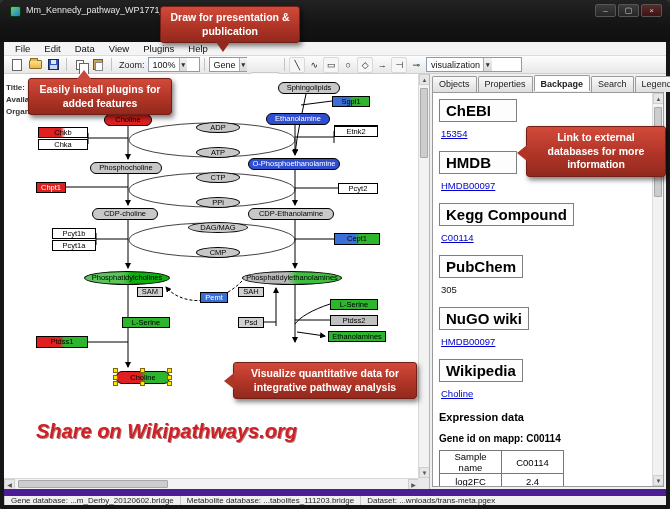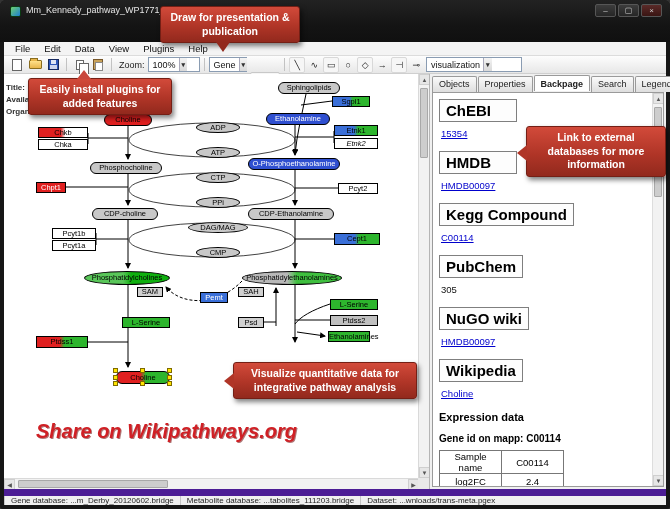--- a/index.html
+++ b/index.html
@@ -204,21 +204,21 @@
             <path d="M260,248 L272,248" class="edge"></path>
           </svg>
         <div class="node-layer">
             <div class="pnode rounded" style="left: 274px; top: 8px; width: 62px; height: 12px; line-height: 10px; background: rgb(200, 200, 200);">Sphingolipids</div>
             <div class="pnode rect" style="left: 328px; top: 22px; width: 38px; height: 11px; line-height: 9px; background: linear-gradient(90deg, rgb(58, 111, 216) 0%, rgb(58, 111, 216) 45%, rgb(45, 181, 45) 55%, rgb(45, 181, 45) 100%);">Sgpl1</div>
             <div class="pnode rounded" style="left: 100px; top: 40px; width: 48px; height: 12px; line-height: 10px; background: rgb(224, 32, 32);">Choline</div>
             <div class="pnode rounded" style="left: 262px; top: 39px; width: 64px; height: 12px; line-height: 10px; background: rgb(47, 79, 208); color: rgb(255, 255, 255);">Ethanolamine</div>
             <div class="pnode rect" style="left: 34px; top: 53px; width: 50px; height: 11px; line-height: 9px; background: linear-gradient(90deg, rgb(224, 32, 32) 0%, rgb(224, 32, 32) 45%, rgb(255, 255, 255) 55%, rgb(255, 255, 255) 100%);">Chkb</div>
             <div class="pnode rect" style="left: 34px; top: 65px; width: 50px; height: 11px; line-height: 9px; background: rgb(255, 255, 255);">Chka</div>
             <div class="pnode rect" style="left: 330px; top: 51px; width: 44px; height: 11px; line-height: 9px; background: linear-gradient(90deg, rgb(58, 111, 216) 0%, rgb(58, 111, 216) 45%, rgb(45, 181, 45) 55%, rgb(45, 181, 45) 100%);">Etnk1</div>
-            <div class="pnode rect" style="left: 330px; top: 64px; width: 44px; height: 11px; line-height: 9px; background: rgb(255, 255, 255); font-style: italic;">Etnk2</div>
+            <div class="pnode rect" style="left: 330px; top: 52px; width: 44px; height: 11px; line-height: 9px; background: rgb(255, 255, 255);">Etnk2</div>
             <div class="pnode ellipse" style="left: 192px; top: 48px; width: 44px; height: 11px; line-height: 9px; background: rgb(200, 200, 200);">ADP</div>
             <div class="pnode ellipse" style="left: 192px; top: 73px; width: 44px; height: 11px; line-height: 9px; background: rgb(200, 200, 200);">ATP</div>
             <div class="pnode rounded" style="left: 86px; top: 88px; width: 72px; height: 12px; line-height: 10px; background: rgb(200, 200, 200);">Phosphocholine</div>
             <div class="pnode rounded" style="left: 244px; top: 84px; width: 92px; height: 12px; line-height: 10px; background: rgb(47, 79, 208); color: rgb(255, 255, 255);">O-Phosphoethanolamine</div>
             <div class="pnode ellipse" style="left: 192px; top: 98px; width: 44px; height: 11px; line-height: 9px; background: rgb(200, 200, 200);">CTP</div>
             <div class="pnode rect" style="left: 32px; top: 108px; width: 30px; height: 11px; line-height: 9px; background: rgb(224, 32, 32); color: rgb(255, 255, 255);">Chpt1</div>
             <div class="pnode rect" style="left: 334px; top: 109px; width: 40px; height: 11px; line-height: 9px; background: rgb(255, 255, 255);">Pcyt2</div>
             <div class="pnode ellipse" style="left: 192px; top: 123px; width: 44px; height: 11px; line-height: 9px; background: rgb(200, 200, 200);">PPi</div>
             <div class="pnode rounded" style="left: 88px; top: 134px; width: 66px; height: 12px; line-height: 10px; background: rgb(200, 200, 200);">CDP-choline</div>
             <div class="pnode rounded" style="left: 244px; top: 134px; width: 86px; height: 12px; line-height: 10px; background: rgb(200, 200, 200);">CDP-Ethanolamine</div>
@@ -228,21 +228,21 @@
             <div class="pnode rect" style="left: 330px; top: 159px; width: 46px; height: 12px; line-height: 10px; background: linear-gradient(90deg, rgb(58, 111, 216) 0%, rgb(58, 111, 216) 45%, rgb(45, 181, 45) 55%, rgb(45, 181, 45) 100%);">Cept1</div>
             <div class="pnode ellipse" style="left: 192px; top: 173px; width: 44px; height: 11px; line-height: 9px; background: rgb(200, 200, 200);">CMP</div>
             <div class="pnode ellipse" style="left: 80px; top: 197px; width: 86px; height: 14px; line-height: 12px; background: linear-gradient(90deg, rgb(89, 198, 89) 0%, rgb(89, 198, 89) 45%, rgb(15, 175, 15) 55%, rgb(15, 175, 15) 100%);">Phosphatidylcholines</div>
             <div class="pnode ellipse" style="left: 238px; top: 197px; width: 100px; height: 14px; line-height: 12px; background: linear-gradient(90deg, rgb(184, 184, 184) 0%, rgb(184, 184, 184) 45%, rgb(63, 191, 63) 55%, rgb(63, 191, 63) 100%);">Phosphatidylethanolamines</div>
             <div class="pnode rect" style="left: 133px; top: 213px; width: 26px; height: 10px; line-height: 8px; background: rgb(208, 208, 208);">SAM</div>
             <div class="pnode rect" style="left: 196px; top: 218px; width: 28px; height: 11px; line-height: 9px; background: rgb(58, 111, 216); color: rgb(255, 255, 255);">Pemt</div>
             <div class="pnode rect" style="left: 234px; top: 213px; width: 26px; height: 10px; line-height: 8px; background: rgb(208, 208, 208);">SAH</div>
             <div class="pnode rect" style="left: 234px; top: 243px; width: 26px; height: 11px; line-height: 9px; background: rgb(208, 208, 208);">Psd</div>
             <div class="pnode rect" style="left: 326px; top: 225px; width: 48px; height: 11px; line-height: 9px; background: rgb(45, 181, 45);">L-Serine</div>
             <div class="pnode rect" style="left: 326px; top: 241px; width: 48px; height: 11px; line-height: 9px; background: rgb(192, 192, 192);">Ptdss2</div>
-            <div class="pnode rect" style="left: 324px; top: 257px; width: 42px; height: 11px; line-height: 9px; background: rgb(45, 181, 45);">Ethanolamines</div>
+            <div class="pnode rect" style="left: 324px; top: 257px; width: 58px; height: 11px; line-height: 9px; background: rgb(45, 181, 45);">Ethanolamines</div>
             <div class="pnode rect" style="left: 118px; top: 243px; width: 48px; height: 11px; line-height: 9px; background: rgb(45, 181, 45);">L-Serine</div>
             <div class="pnode rect" style="left: 32px; top: 262px; width: 52px; height: 12px; line-height: 10px; background: linear-gradient(90deg, rgb(224, 32, 32) 0%, rgb(224, 32, 32) 45%, rgb(45, 181, 45) 55%, rgb(45, 181, 45) 100%);">Ptdss1</div>
             <div class="pnode rounded" style="left: 112px; top: 297px; width: 54px; height: 13px; line-height: 11px; background: linear-gradient(90deg, rgb(224, 32, 32) 0%, rgb(224, 32, 32) 45%, rgb(45, 181, 45) 55%, rgb(45, 181, 45) 100%);">Choline<i class="handle" style="left: -4px; top: -4px;"></i><i class="handle" style="left: 23px; top: -4px;"></i><i class="handle" style="left: 50px; top: -4px;"></i><i class="handle" style="left: -4px; top: 2.5px;"></i><i class="handle" style="left: 50px; top: 2.5px;"></i><i class="handle" style="left: -4px; top: 9px;"></i><i class="handle" style="left: 23px; top: 9px;"></i><i class="handle" style="left: 50px; top: 9px;"></i></div>
           </div>
         <div class="side-labels">
             <div class="side-label">Title:</div>
             <div class="side-label">Availa</div>
             <div class="side-label">Organi</div>
           </div>
         <div class="share-text">Share on Wikipathways.org</div>

